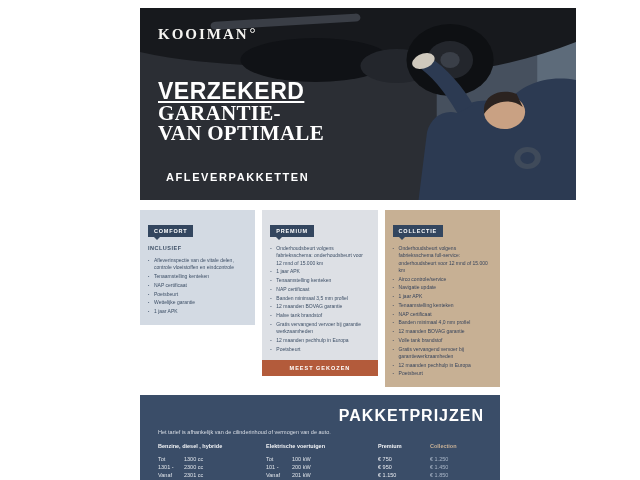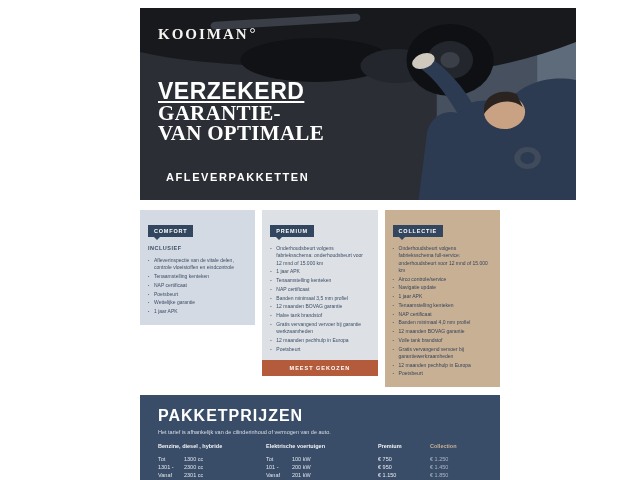--- a/index.html
+++ b/index.html
@@ -40,21 +40,21 @@
     padding-left: 6px; margin-bottom: 1.5px; }
   .features li::before { content: "·"; position: absolute; left: 0; top: 0; font-weight: bold; }
   .card-collectie .features li { color: #38455c; }
   .chosen-btn { position: absolute; left: 0; right: 0; bottom: 0; height: 16px; border: none;
     background: #b35b3b; color: #ffffff; font-family: "Liberation Sans", sans-serif;
     font-size: 5.5px; font-weight: bold; letter-spacing: 1px; cursor: pointer; }
 
   
   .pricing { margin-top: 8px; width: 360px; min-height: 92px; background: #3a4d68;
     padding: 12px 16px 12px 18px; color: #ffffff; }
-  .pricing h2 { font-size: 16px; font-weight: bold; letter-spacing: 1px; margin-bottom: 4px; }
+  .pricing h2 { font-size: 16px; font-weight: bold; letter-spacing: 1px; margin-bottom: 4px; text-align: right; }
   .pricing .tagline { font-size: 5.5px; color: #d9dee6; margin-bottom: 8px; }
   .price-table { display: grid; grid-template-columns: 108px 112px 52px 56px; row-gap: 2px; }
   .pt-head { font-size: 5.5px; font-weight: bold; color: #f2f4f7; padding-bottom: 5px; }
   .pt-head.collection { color: #c8b197; }
   .pt-row { display: contents; }
   .pt-cell { font-size: 5.5px; color: #dfe4ea; }
   .pt-cell .range { display: inline-block; width: 26px; }
   .pt-cell.premium { color: #e8ebf0; }
   .pt-cell.collection { color: #a9b6c8; }
 </style>

